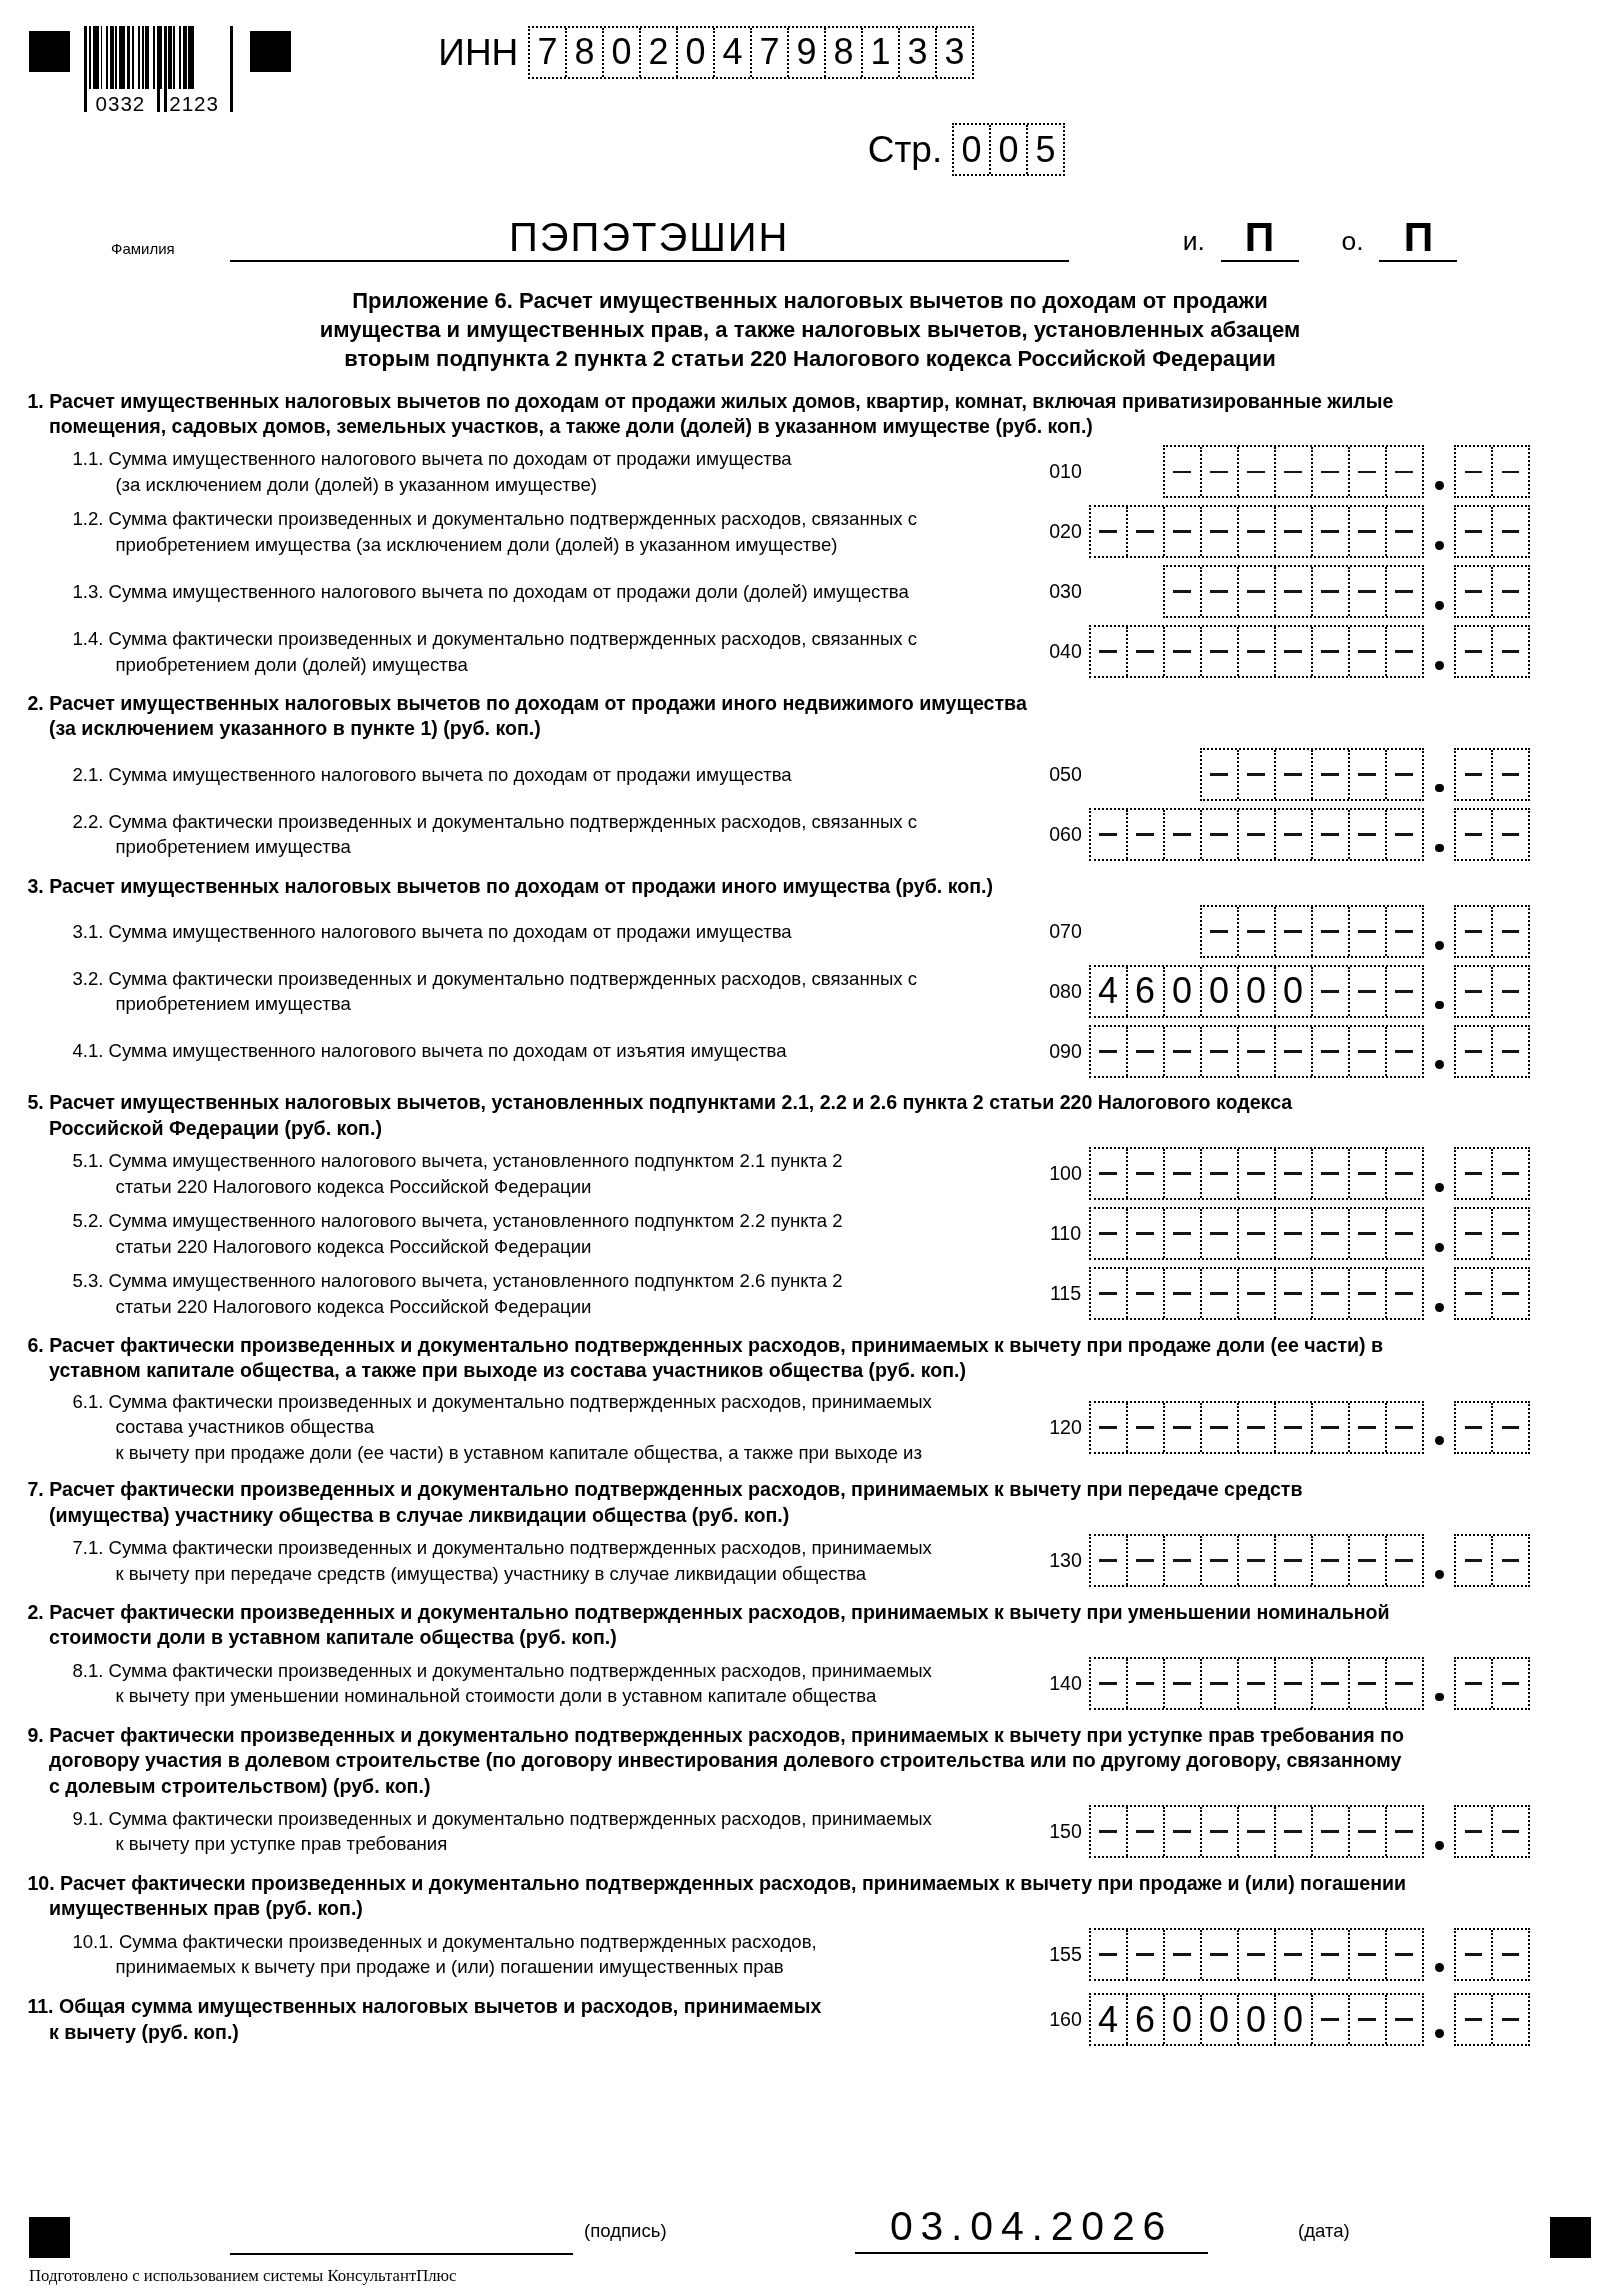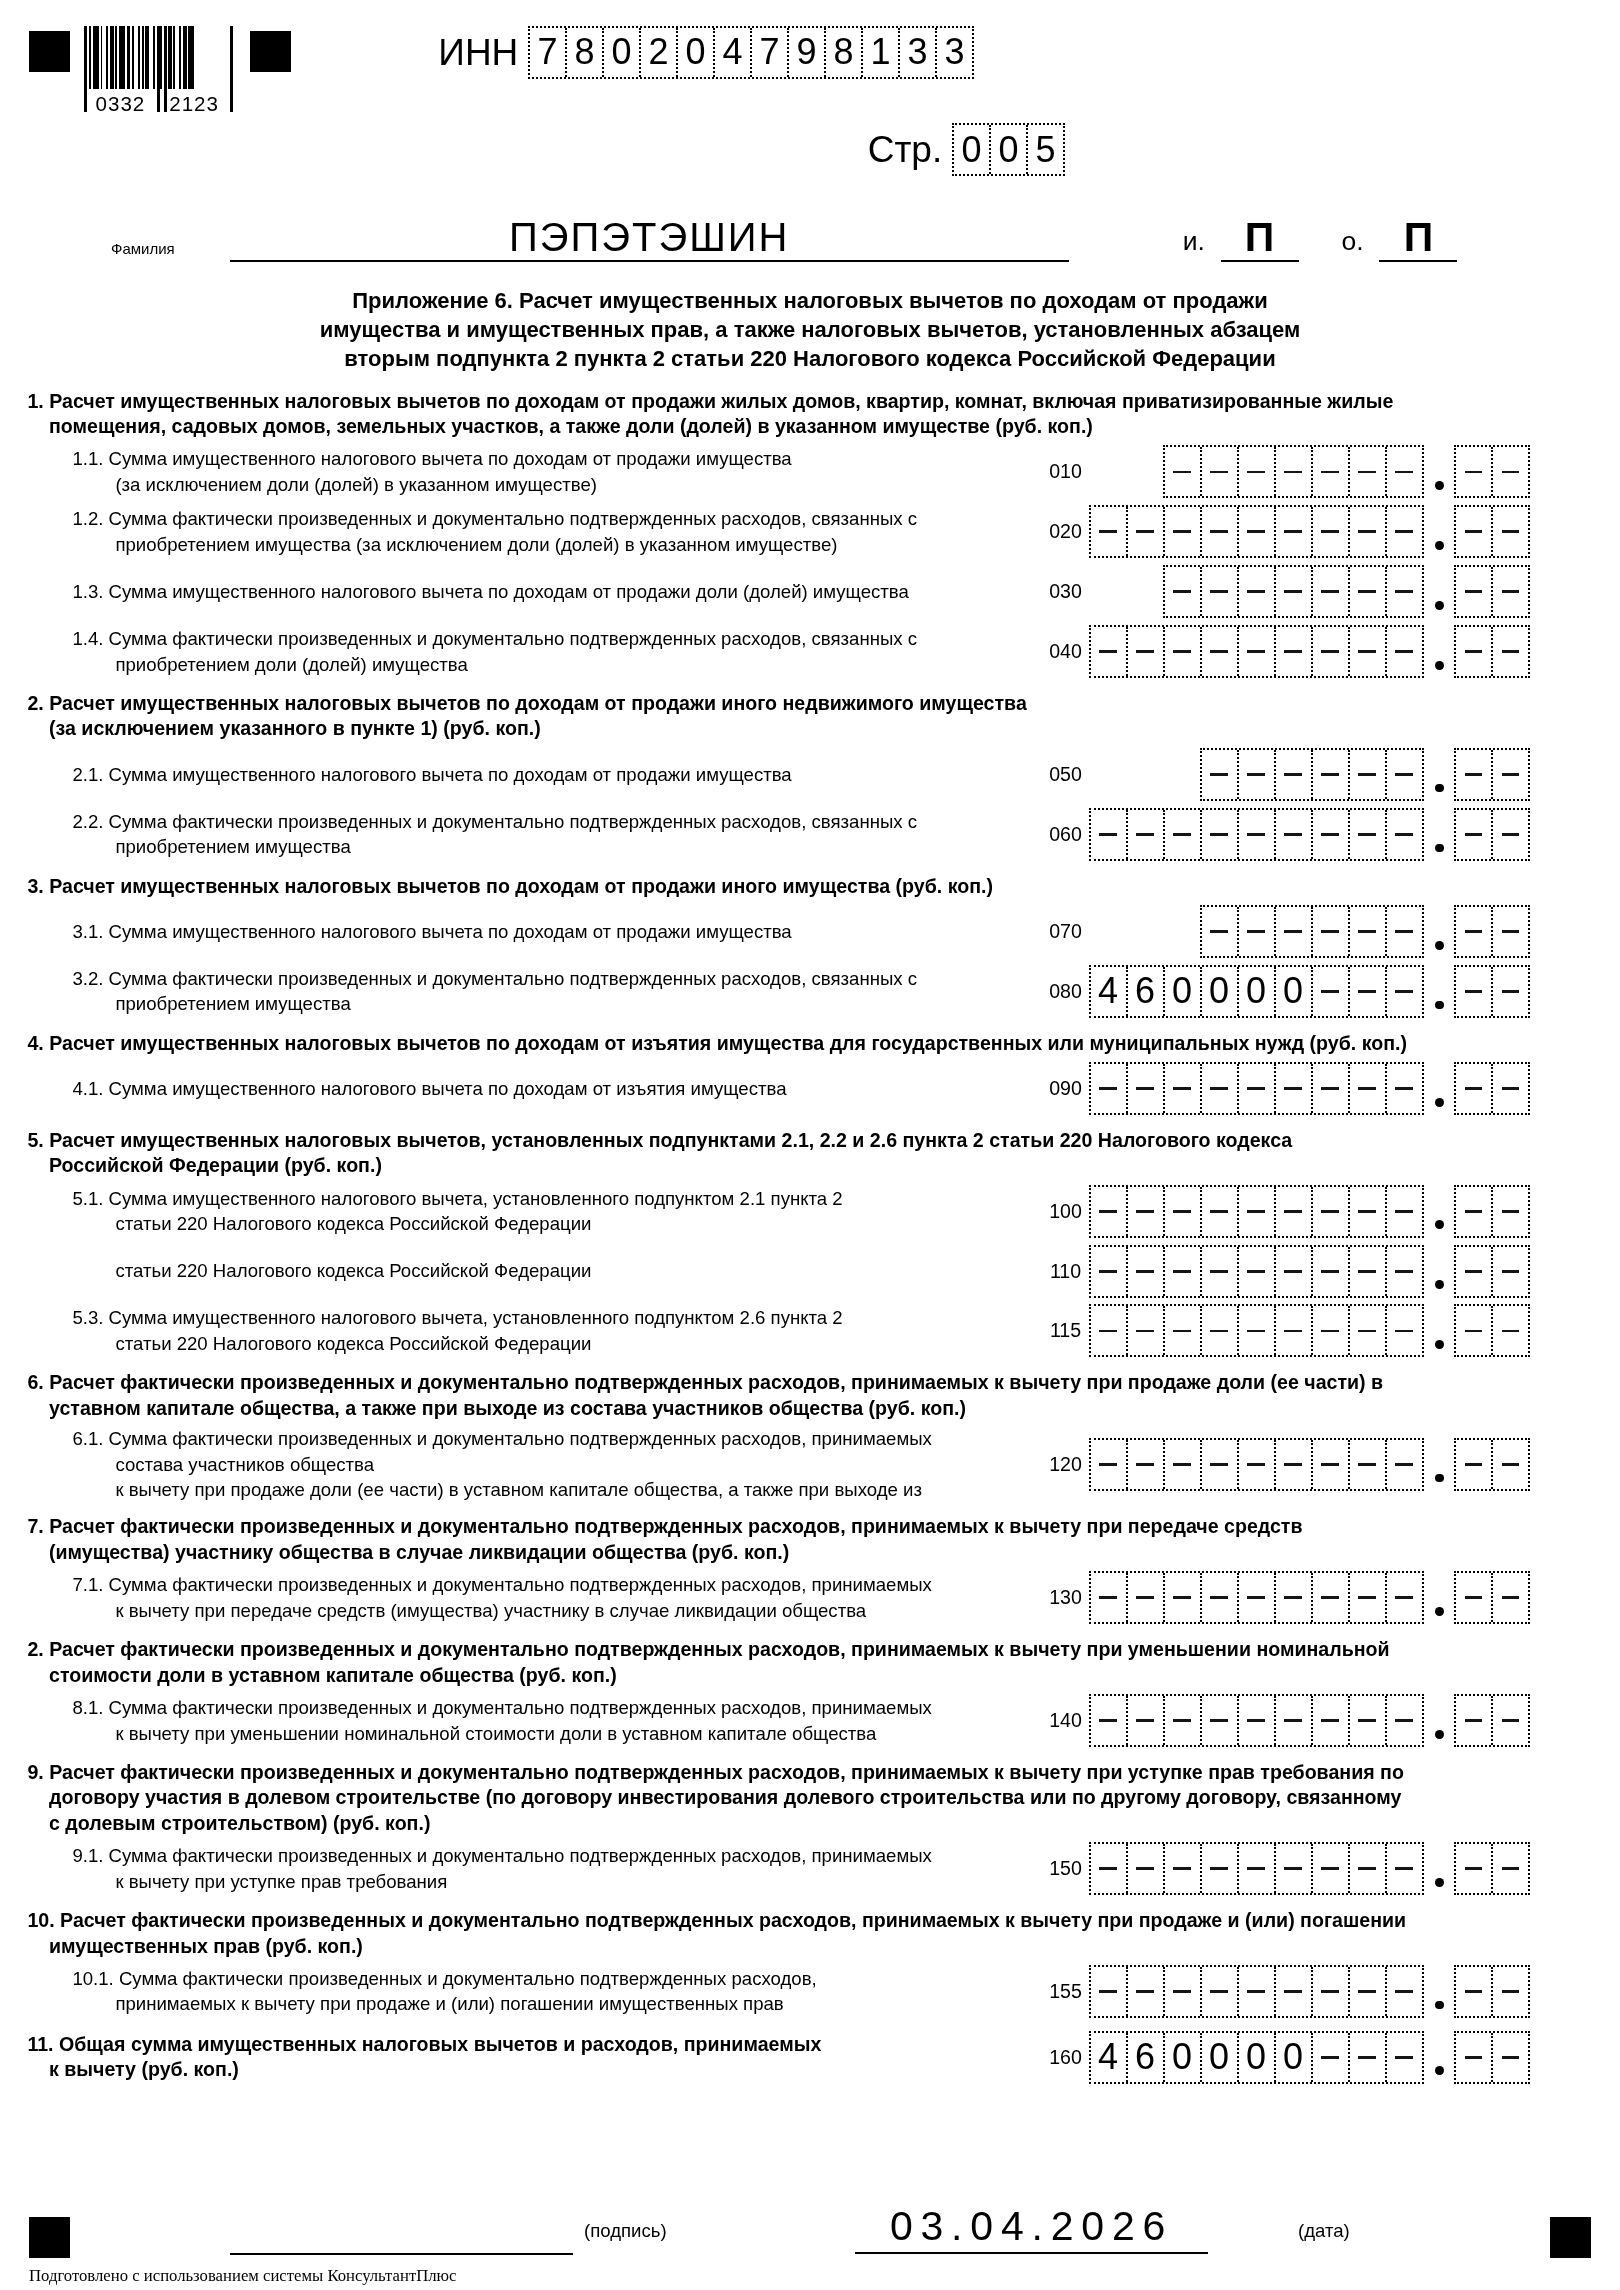--- a/index.html
+++ b/index.html
@@ -528,23 +528,20 @@
                 <span class="dash"></span>
               </div>
               <div class="cell">
                 <span class="dash"></span>
               </div>
             </div>
           </div>
         </div>
       </div>
       <div class="section">
-        <div class="sec-h">
-          <div>4. Расчет имущественных налоговых вычетов по доходам от изъятия имущества для государственных или муниципальных нужд (руб. коп.)</div>
-        </div>
         <div class="item">
           <div class="item-text">
             <div>4.1. Сумма имущественного налогового вычета по доходам от изъятия имущества</div>
           </div>
           <div class="fcode">090</div>
           <div class="vbox">
             <div class="rubwrap">
               <div class="cells">
                 <div class="cell">
                   <span class="dash"></span>
@@ -636,20 +633,21 @@
                 <span class="dash"></span>
               </div>
               <div class="cell">
                 <span class="dash"></span>
               </div>
             </div>
           </div>
         </div>
         <div class="item">
           <div class="item-text">
+            <div>5.2. Сумма имущественного налогового вычета, установленного подпунктом 2.2 пункта 2</div>
             <div class="cont">статьи 220 Налогового кодекса Российской Федерации</div>
           </div>
           <div class="fcode">110</div>
           <div class="vbox">
             <div class="rubwrap">
               <div class="cells">
                 <div class="cell">
                   <span class="dash"></span>
                 </div>
                 <div class="cell">

